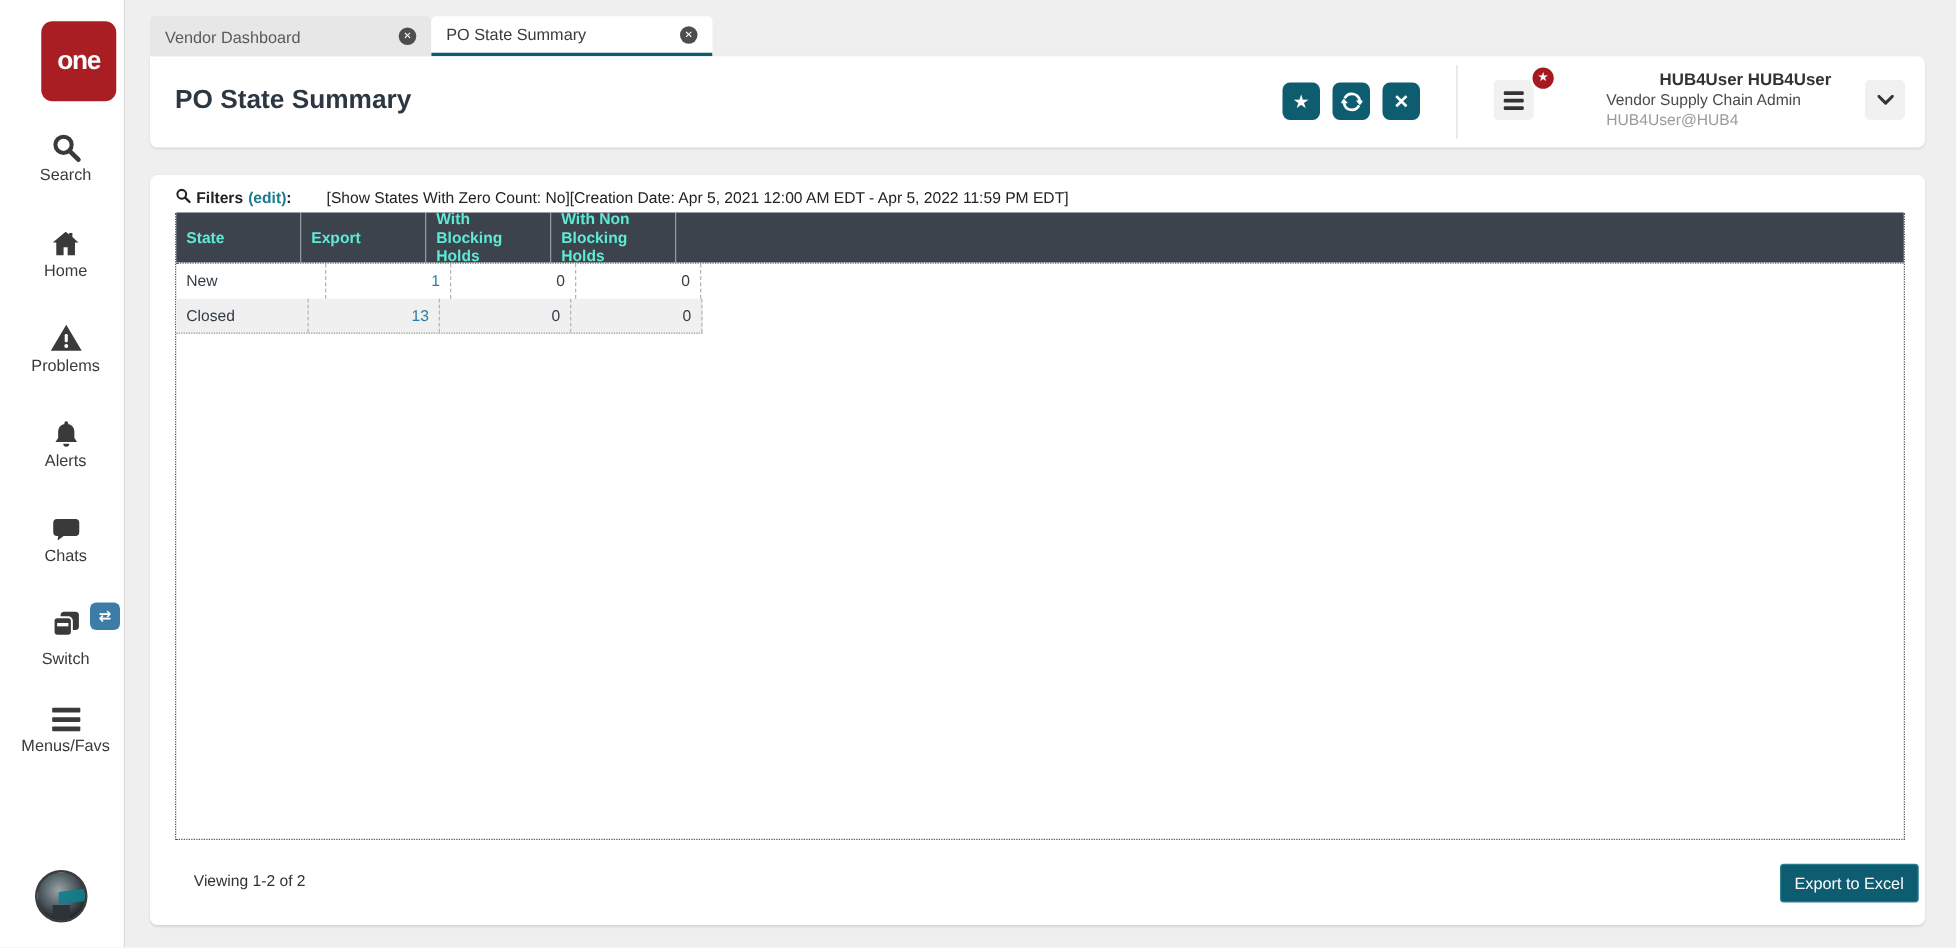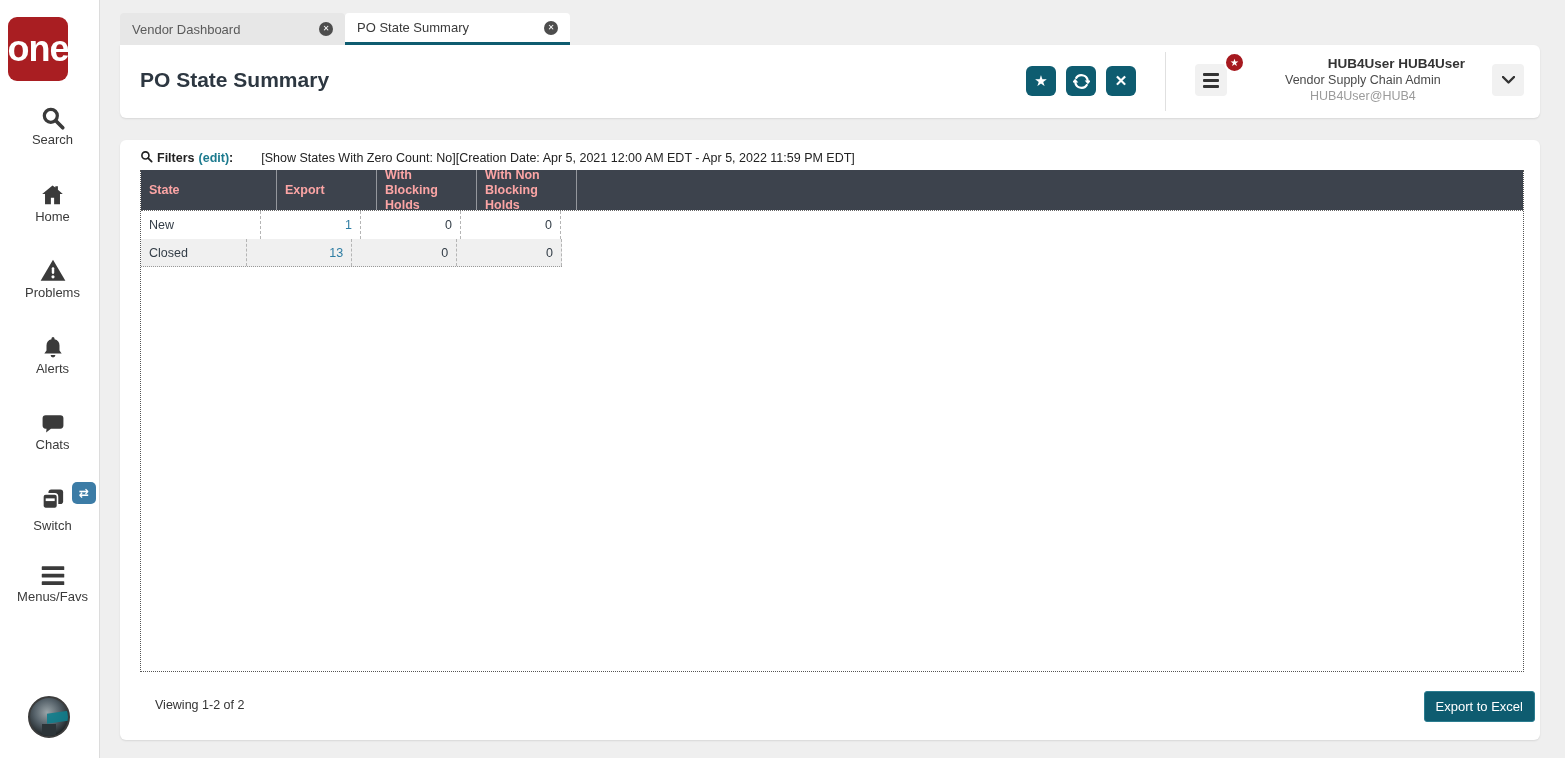--- a/index.html
+++ b/index.html
@@ -6,23 +6,23 @@
   html,body { width:1565px; height:758px; }
   body {
     font-family:"Liberation Sans","DejaVu Sans",sans-serif;
     background:#efefef; color:#333; overflow:hidden; position:relative;
   }
   .page { position:absolute; inset:0; width:1565px; height:758px; background:#efefef; }
 
   
   .sidebar { position:absolute; left:0; top:0; width:100px; height:758px;
     background:#ffffff; border-right:1px solid #dcdcdc; z-index:5; }
-  .logo { position:absolute; left:8px; top:17px; width:60px; height:64px;
+  .logo { position:absolute; left:33px; top:17px; width:60px; height:64px;
     background:#a91e22; border-radius:9px; display:flex; align-items:center; justify-content:center;
-    color:#fff; font-size:36px; font-weight:bold; letter-spacing:-1px; cursor:pointer; }
+    color:#fff; font-size:21px; font-weight:bold; letter-spacing:-1px; cursor:pointer; }
   .nav-item { position:absolute; left:0; width:105px; text-align:center; cursor:pointer; }
   .nav-item .nav-label { font-size:13px; color:#3a3a3a; margin-top:1px; }
   .nav-item svg { display:block; margin:0 auto; }
   .switch-badge { position:absolute; left:72px; top:-4px; width:24px; height:22px;
     background:#3c7ca6; border-radius:5px; color:#fff; display:flex; align-items:center;
     justify-content:center; font-size:12px; font-weight:bold; }
   .avatar { position:absolute; left:28px; top:696px; width:42px; height:42px; border-radius:50%;
     background:radial-gradient(circle at 45% 38%, #9aa4a8 0%, #56626a 40%, #1b2022 78%);
     border:2px solid #3c3c3c; overflow:hidden; cursor:pointer; }
   .avatar .visor { position:absolute; left:17px; top:14px; width:24px; height:10px;
@@ -51,39 +51,39 @@
   .icon-btn { position:absolute; width:32px; height:32px; background:#f1f1f1; border:none;
     border-radius:4px; cursor:pointer; display:flex; align-items:center; justify-content:center; }
   .burger { display:flex; flex-direction:column; gap:3px; }
   .burger span { display:block; width:16px; height:3px; background:#333; border-radius:1px; }
   .badge { position:absolute; left:1104px; top:7px; width:21px; height:21px; background:#a6191f;
     border:2px solid #fff; border-radius:50%; color:#fff; font-size:10px; line-height:17px;
     text-align:center; z-index:2; }
   .user-block { position:absolute; right:75px; top:10px; text-align:left; width:180px; cursor:default; }
   .user-name { font-size:13.5px; font-weight:bold; color:#333; line-height:17px;text-align:right; }
   .user-role { font-size:12.5px; color:#4a4a4a; line-height:16px; }
-  .user-org  { font-size:12.5px; color:#9b9b9b; line-height:16px;margin-left:25px; }
+  .user-org  { font-size:12.5px; color:#9b9b9b; line-height:16px; }
 
   
   .content-card { position:absolute; left:120px; top:140px; width:1420px; height:600px;
     background:#fff; border-radius:6px; box-shadow:0 1px 2px rgba(0,0,0,.10); }
   .filters-row { position:absolute; left:20px; top:10px; display:flex; align-items:center;
     font-size:12.5px; color:#222; white-space:nowrap; }
   .filters-row svg { margin-right:4px; }
   .filters-label { font-weight:bold; color:#222; }
   .filters-edit { color:#1b7a8e; font-weight:bold; margin-left:4px; cursor:pointer; }
   .filters-colon { font-weight:bold; }
   .filters-summary { margin-left:28px; color:#222; }
 
   .grid { position:absolute; left:20px; top:30px; width:1384px; height:502px;
     border-left:1px dotted #555; border-right:1px dotted #555; border-bottom:1px dotted #555; }
   .grid-header { display:flex; height:40px; background:#3d434d; }
-  .gh-cell { color:#fca5a5; font-size:12.5px; font-weight:bold; padding:8px 8px;
+  .gh-cell { color:#5eead4; font-size:12.5px; font-weight:bold; padding:8px 8px;
     display:flex; align-items:center; border-right:1px solid rgba(255,255,255,.45); line-height:15px; cursor:pointer; }
-  .gh-state { width:136px; align-items:center; }
+  .gh-state { width:100px; align-items:center; }
   .gh-num { width:100px; }
   .gh-fill { flex:1; border-right:none; cursor:default; }
   .rows-area { border-top:1px dotted #666; }
   .grid-row { display:flex; width:421px; height:28px; font-size:12.5px; }
   .grid-row.alt { background:#f0f0f0;gap:16px; }
   .grid-row.last { border-bottom:1px dotted #999; }
   .cell { padding:4px 8px; display:flex; align-items:center; border-right:1px dashed #b5b5b5; }
   .cell-state { width:120px; color:#333d47; }
   .cell-num { width:100px; justify-content:flex-end; color:#333d47; }
   .cell-link { color:#2e7da3; cursor:pointer; }

